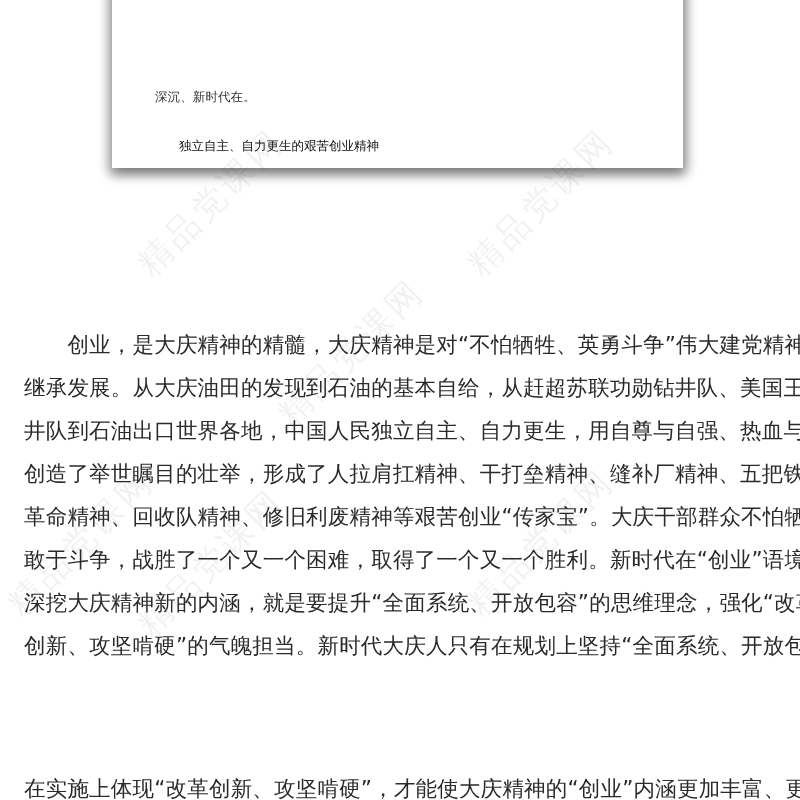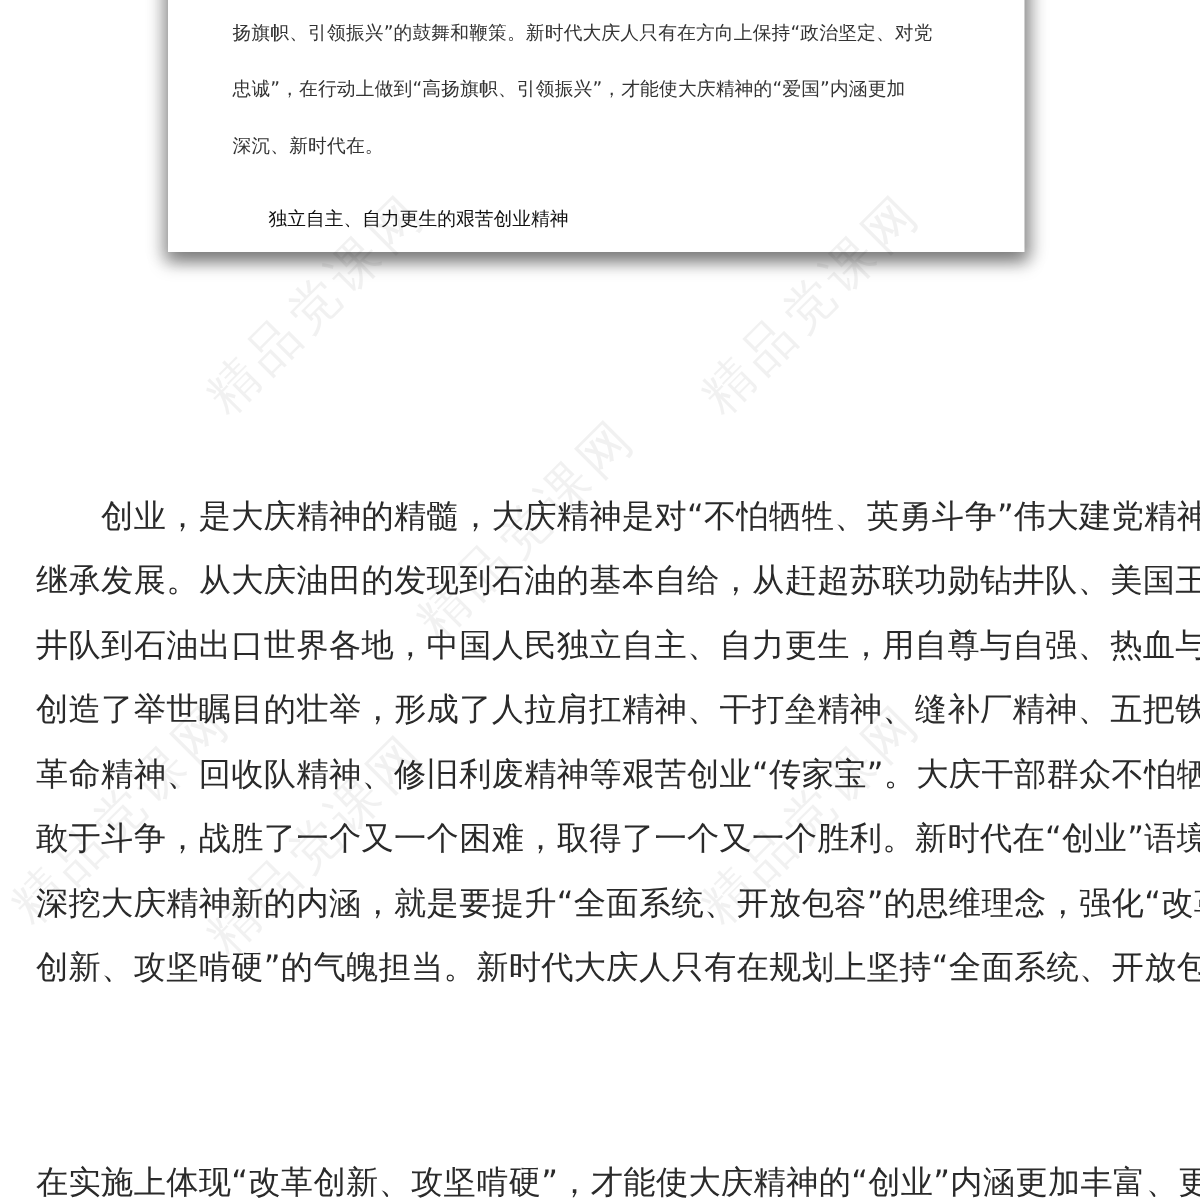--- a/index.html
+++ b/index.html
@@ -67,22 +67,20 @@
     transform-origin: left bottom;
     z-index: 2;
     pointer-events: none;
     letter-spacing: 4px;
   }
 </style>
 </head>
 <body>
 
 <div class="card">
-  <div class="card-line" style="top:54px;">扬旗帜、引领振兴”的鼓舞和鞭策。新时代大庆人只有在方向上保持“政治坚定、对党</div>
-  <div class="card-line" style="top:91px;">忠诚”，在行动上做到“高扬旗帜、引领振兴”，才能使大庆精神的“爱国”内涵更加</div>
   <div class="card-line" style="top:129px;">深沉、新时代在。</div>
   <div class="card-heading" style="top:178px;">独立自主、自力更生的艰苦创业精神</div>
 </div>
 
 <div class="body-text">
   <div class="body-line" style="top:331px;">　　创业，是大庆精神的精髓，大庆精神是对“不怕牺牲、英勇斗争”伟大建党精神的</div>
   <div class="body-line" style="top:374px;">继承发展。从大庆油田的发现到石油的基本自给，从赶超苏联功勋钻井队、美国王牌钻</div>
   <div class="body-line" style="top:417px;">井队到石油出口世界各地，中国人民独立自主、自力更生，用自尊与自强、热血与汗水，</div>
   <div class="body-line" style="top:460px;">创造了举世瞩目的壮举，形成了人拉肩扛精神、干打垒精神、缝补厂精神、五把铁锹闹</div>
   <div class="body-line" style="top:503px;">革命精神、回收队精神、修旧利废精神等艰苦创业“传家宝”。大庆干部群众不怕牺牲，</div>

